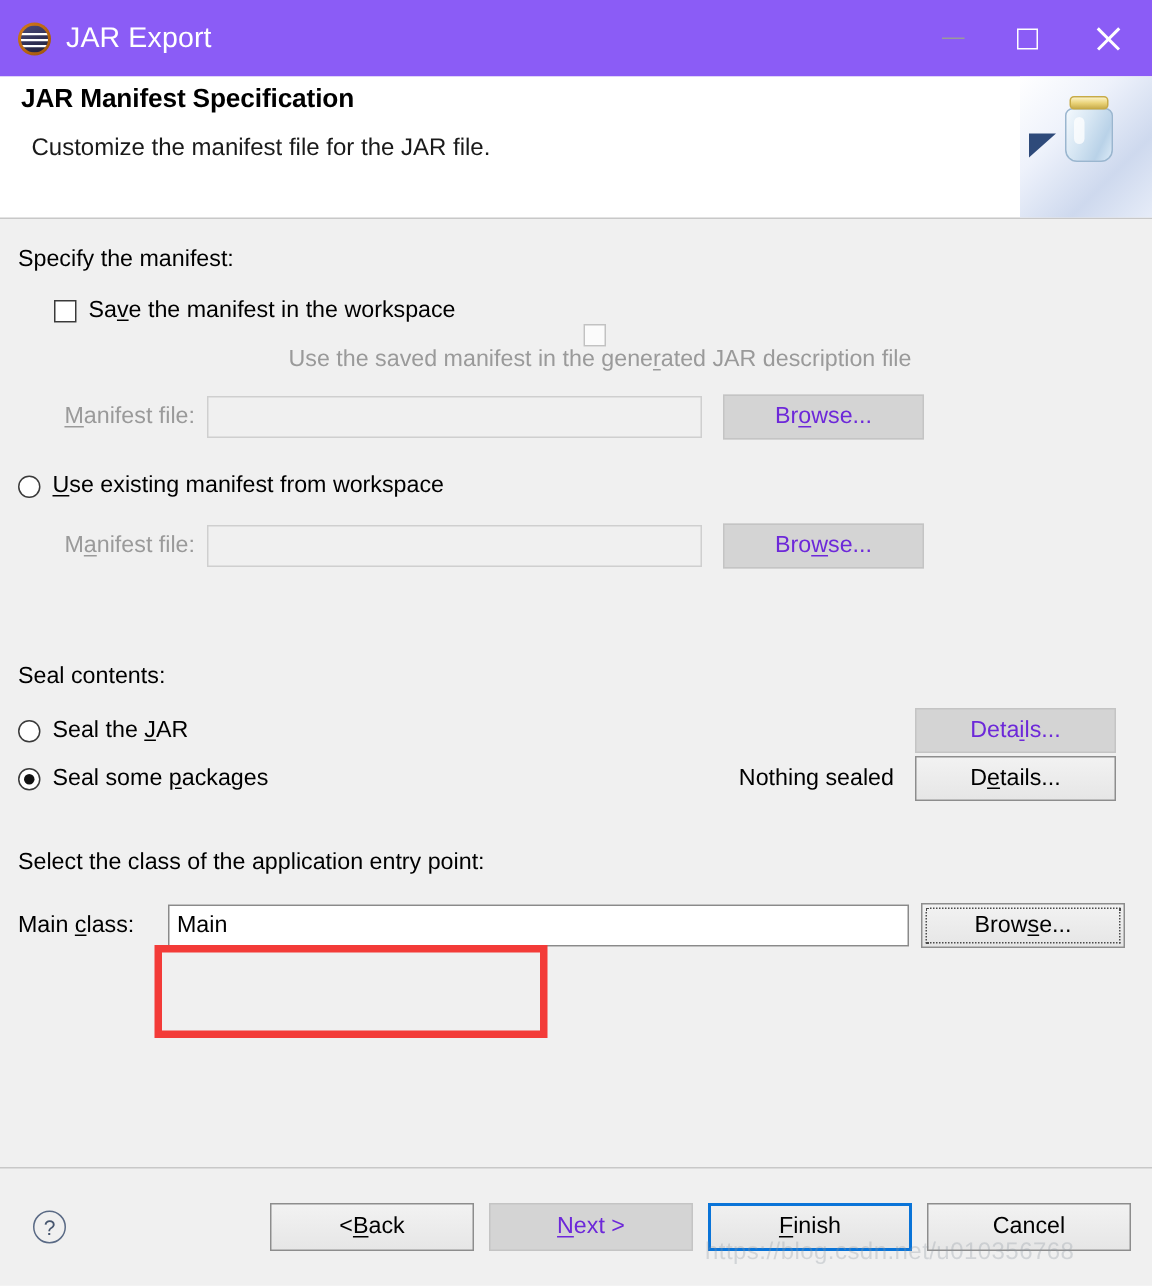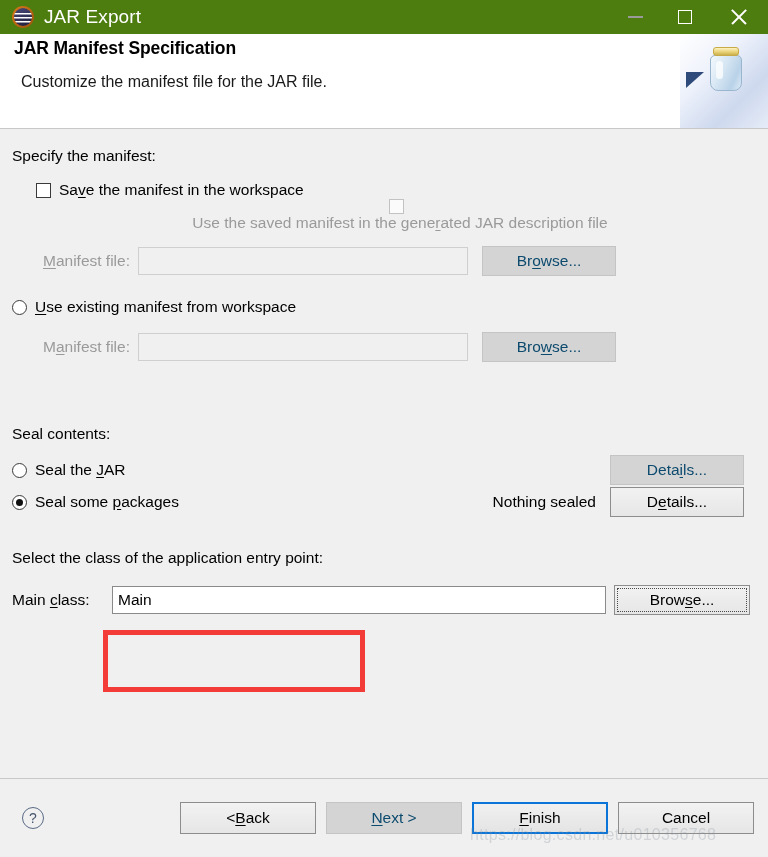--- a/index.html
+++ b/index.html
@@ -17,22 +17,22 @@
   
   .window {
     width: 768px; height: 857px;
     display: flex; flex-direction: column;
     background: #f0f0f0;
     position: relative;
   }
 
   
   .titlebar {
-    height: 34px;
-    background: #4d7c0f;
+    height: 51px;
+    background: #8b5cf6;
     display: flex;
     align-items: center;
     flex: 0 0 auto;
     position: relative;
   }
   .title-icon {
     width: 22px; height: 22px;
     margin-left: 12px;
     position: relative;
     border-radius: 50%;
@@ -185,21 +185,21 @@
     border: 1px solid #8d8d8d;
     height: 30px;
     font-size: 15.5px;
     display: flex; align-items: center; justify-content: center;
     color: #000;
     font-family: "Liberation Sans", sans-serif;
   }
   .btn.disabled {
     background: #d4d4d4;
     border-color: #c4c4c4;
-    color: #0c4a6e;
+    color: #6d28d9;
   }
   .btn.focusdots { border: 1px solid #8d8d8d; position: relative; }
   .btn.focusdots::after {
     content:""; position:absolute; left:2px; top:2px; right:2px; bottom:2px;
     border:1px dotted #4a4a4a;
   }
   .btn.defaultbtn {
     border: 2px solid #0a74d8;
     background: linear-gradient(#f0f0f0,#e4e4e4);
   }

